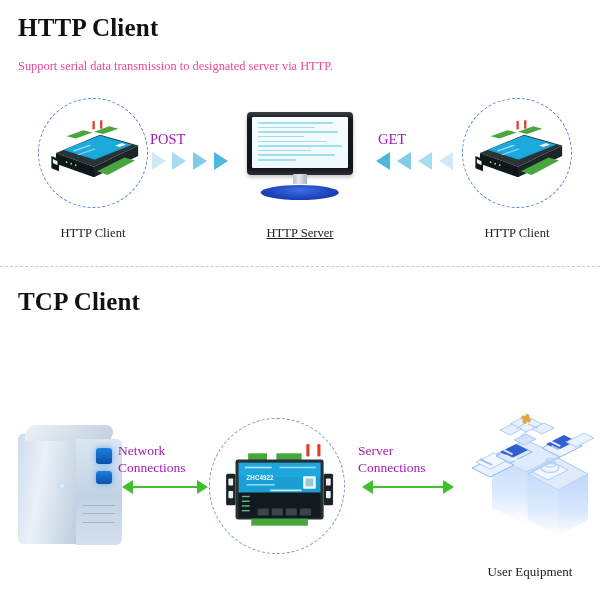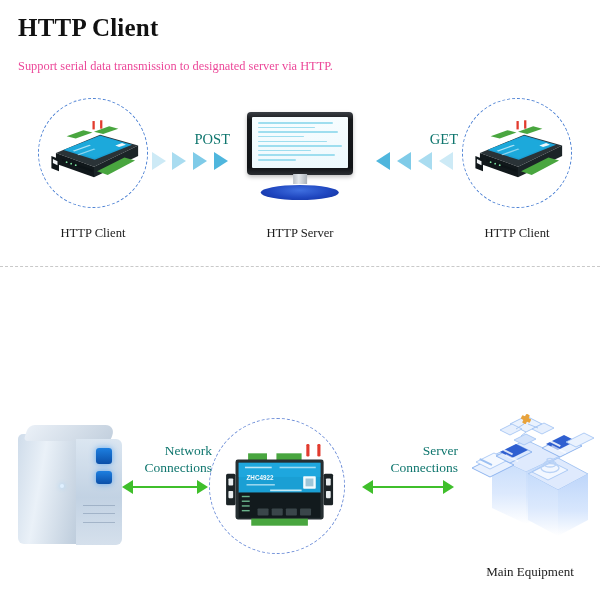--- a/index.html
+++ b/index.html
@@ -20,21 +20,21 @@
   }
   .divider{
     position:absolute;left:0;width:600px;height:0;
     border-top:1.6px dashed #c9c9c9;
   }
   .node-label{
     position:absolute;text-align:center;font-size:12.6px;color:#1c1c1c;
     font-family:"Liberation Serif", serif;white-space:nowrap;
   }
   .flow-label{
-    position:absolute;text-align:right;color:#0f766e;
+    position:absolute;text-align:left;color:#a21caf;
     font-family:"Liberation Serif", serif;white-space:nowrap;
   }
   .flow-label.sm{font-size:13.5px;line-height:17px;}
   .flow-label.big{font-size:14.5px;}
 
   
   .dash-circle{
     position:absolute;border-radius:50%;
     border:1.6px dashed #4e82d4;box-sizing:border-box;background:transparent;
   }
@@ -183,21 +183,21 @@
         <div class="mon-line" style="left:6%;top:55%;width:88%;"></div>
         <div class="mon-line" style="left:6%;top:64%;width:55%;"></div>
         <div class="mon-line" style="left:6%;top:73%;width:80%;"></div>
         <div class="mon-line" style="left:6%;top:82%;width:40%;"></div>
       </div>
     </div>
     <div class="mon-neck"></div>
     <div class="mon-base"></div>
   </div>
 
-  <div class="node-label" style="left:230px;top:226px;width:140px;">HTTP Server</div>
+  <div class="node-label" style="left:230px;top:226px;width:140px;text-decoration:underline;">HTTP Server</div>
 
   <div class="flow-label big" style="left:378px;top:131px;width:80px;">GET</div>
 
   <div style="position:absolute;left:376px;top:150px;width:84px;height:22px;">
     <div class="chev" style="left:0px;top:2px;border-top:9px solid transparent;border-bottom:9px solid transparent;border-right:14px solid #4fb6dd;"></div>
     <div class="chev" style="left:21px;top:2px;border-top:9px solid transparent;border-bottom:9px solid transparent;border-right:14px solid #7fcbe8;"></div>
     <div class="chev" style="left:42px;top:2px;border-top:9px solid transparent;border-bottom:9px solid transparent;border-right:14px solid #a9dcf0;"></div>
     <div class="chev" style="left:63px;top:2px;border-top:9px solid transparent;border-bottom:9px solid transparent;border-right:14px solid #cdeaf6;"></div>
   </div>
 
@@ -226,20 +226,21 @@
         <polygon points="2,48 12,52 12,68 2,64" fill="#0f1619"></polygon>
         <polygon points="4,52 10,55 10,60 4,57" fill="#f2f5f7"></polygon>
       </g>
     </svg>
   </div>
 
   <div class="node-label" style="left:447px;top:226px;width:140px;">HTTP Client</div>
 
   <div class="divider" style="top:266px;"></div>
 
+  <div class="section-title" style="left:18px;top:288px;font-size:25px;">TCP Client</div>
 
 
   <div class="tower" style="left:18px;top:425px;width:104px;height:125px;">
     <div class="tw-side"></div>
     <div class="tw-top"></div>
     <div class="tw-front">
       <div class="tw-slot" style="top:9%;height:15%;"></div>
       <div class="tw-slot" style="top:30%;height:13%;"></div>
       <div class="tw-line" style="left:14%;top:62%;width:70%;"></div>
       <div class="tw-line" style="left:14%;top:70%;width:70%;"></div>
@@ -370,15 +371,15 @@
       <rect x="86" y="49" width="16" height="2" fill="#ffffff" opacity=".6" transform="rotate(26 86 49)"></rect>
       <polygon points="100,46 118,37 128,42 110,51" fill="#eaf2fe" stroke="#9dc0f2" stroke-width=".8"></polygon>
 
       <polygon points="66,76 86,66 102,74 82,84" fill="#f2f7ff" stroke="#9dc0f2" stroke-width=".8"></polygon>
       <ellipse cx="84" cy="72" rx="9" ry="4.5" fill="none" stroke="#b9d2f6" stroke-width="1.4"></ellipse>
       <ellipse cx="84" cy="68" rx="6" ry="3" fill="none" stroke="#b9d2f6" stroke-width="1.4"></ellipse>
       <ellipse cx="84" cy="64" rx="3" ry="1.6" fill="none" stroke="#b9d2f6" stroke-width="1.4"></ellipse>
     </svg>
   </div>
 
-  <div class="node-label" style="left:465px;top:564px;width:130px;font-size:13px;">Main Equipment</div>
+  <div class="node-label" style="left:465px;top:564px;width:130px;font-size:13px;">User Equipment</div>
 
 </div>
 
 </body></html>

